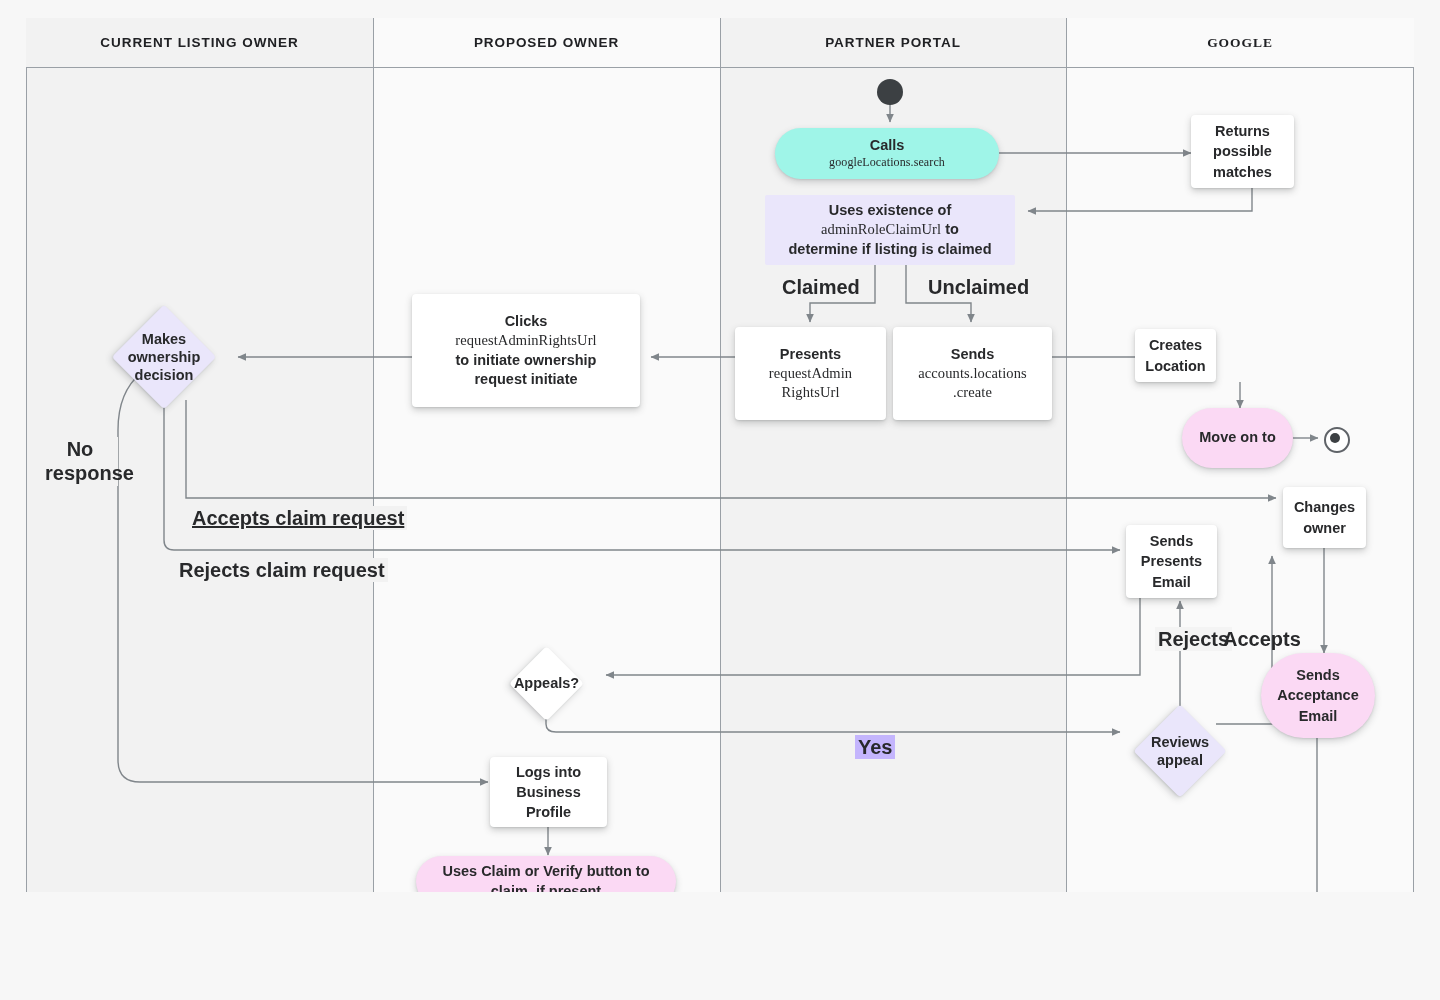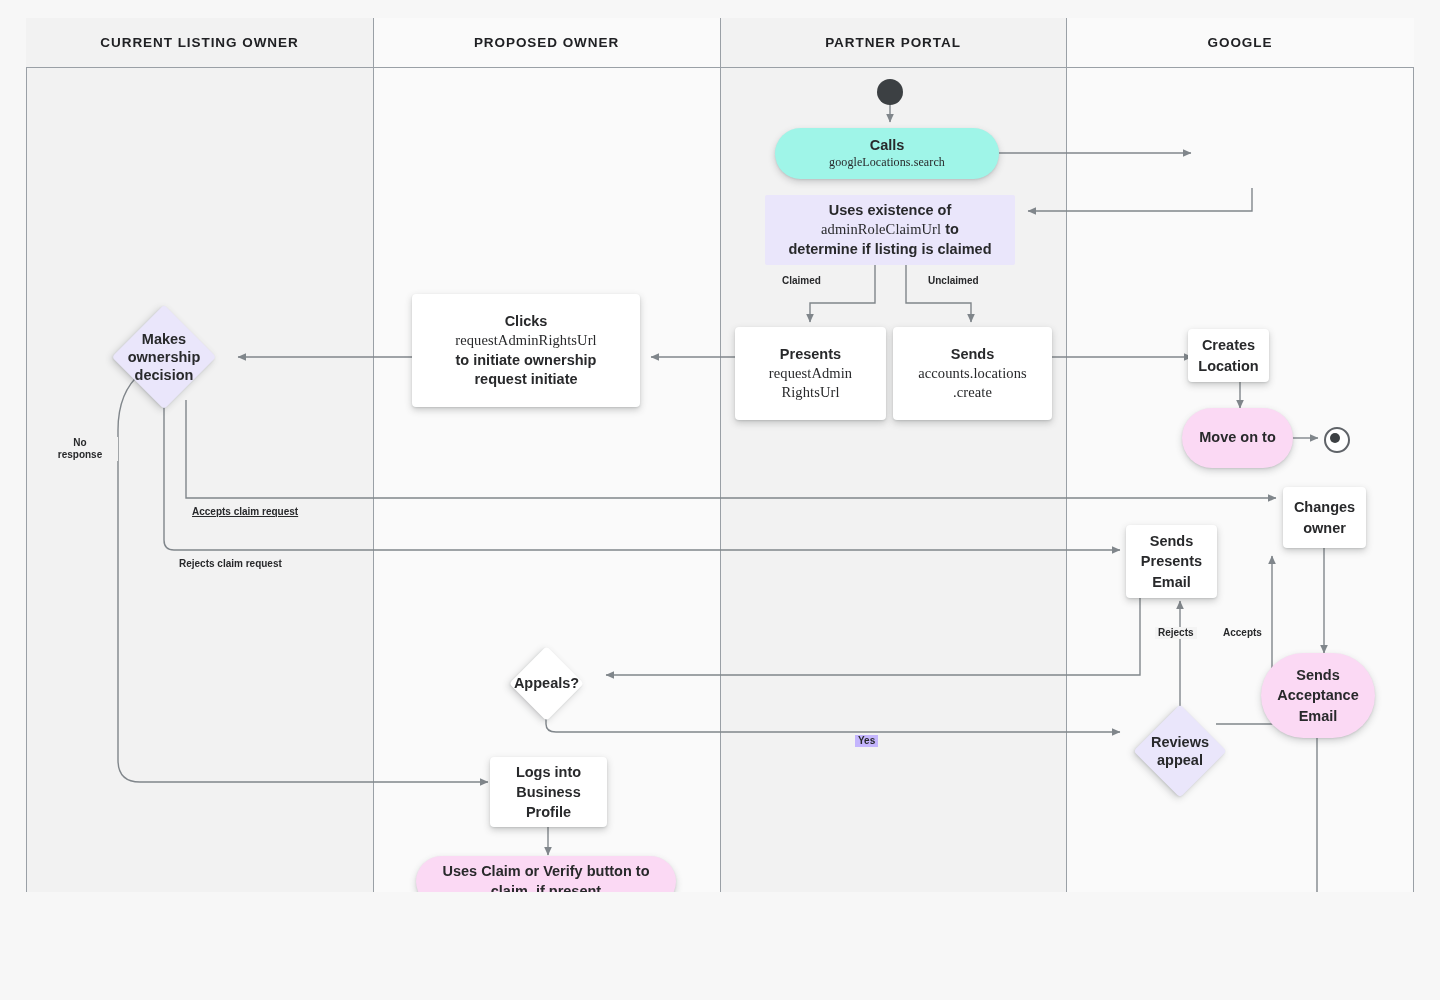--- a/index.html
+++ b/index.html
@@ -37,21 +37,21 @@
   .diamond>.dbg{position:absolute;left:0;top:0;width:100%;height:100%;
       transform:rotate(45deg);border-radius:4px;box-shadow:0 3px 7px rgba(60,64,67,.22),0 1px 2px rgba(60,64,67,.12);}
   .diamond>.dtx{position:relative;z-index:2;font-size:14.5px;font-weight:700;line-height:1.25;color:#28292b;}
 
   
   .startdot{position:absolute;width:26px;height:26px;border-radius:50%;background:#3c4043;}
   .enddot{position:absolute;width:22px;height:22px;border-radius:50%;border:2px solid #5f6368;background:#fff;}
   .enddot::after{content:"";position:absolute;left:4px;top:4px;width:10px;height:10px;border-radius:50%;background:#3c4043;}
 
   
-  .elabel{position:absolute;font-size:10px;font-weight:700;color:#28292b;white-space:nowrap;
+  .elabel{position:absolute;font-size:20px;font-weight:700;color:#28292b;white-space:nowrap;
           background:#f7f7f7;padding:0 3px;line-height:1.22;text-align:center;}
   .elabel.onalt{background:#f2f2f2;}
 </style>
 </head>
 <body>
 
 <div id="stage">
 
   <div class="lane-col alt" style="left:26px;width:347px;"></div>
   <div class="lane-col" style="left:373px;width:347px;background:#fafafa;"></div>
@@ -67,21 +67,21 @@
   <div class="lane-col alt" style="left:373px;top:18px;width:347px;height:50px;background:#fafafa;"></div>
   <div class="lane-col alt" style="left:1066px;top:18px;width:348px;height:50px;background:#fafafa;"></div>
   <div class="lane-div" style="left:373px;height:50px;"></div>
   <div class="lane-div" style="left:720px;height:50px;"></div>
   <div class="lane-div" style="left:1066px;height:50px;"></div>
   <div class="lane-head-row" style="background:transparent;"></div>
 
   <div class="lane-title" style="left:26px;width:347px;">CURRENT LISTING OWNER</div>
   <div class="lane-title" style="left:373px;width:347px;">PROPOSED OWNER</div>
   <div class="lane-title" style="left:720px;width:346px;">PARTNER PORTAL</div>
-  <div class="lane-title" style="left:1066px;width:348px;">GOOGLE</div>
+  <div class="lane-title" style="left:1066px;width:348px;font-family:Liberation Serif, serif;">GOOGLE</div>
 
   <svg id="edges" viewBox="0 0 1440 1000">
     <defs>
       <marker id="ah" markerWidth="9" markerHeight="9" refX="8.2" refY="4.5" orient="auto" markerUnits="userSpaceOnUse">
         <path d="M0,0.6 L8.6,4.5 L0,8.4 z" fill="#80868b"></path>
       </marker>
     </defs>
     <g fill="none" stroke="#80868b" stroke-width="1.4">
 
       <path d="M890,104 L890,122" marker-end="url(#ah)"></path>
@@ -129,20 +129,27 @@
 
   <div class="startdot" style="left:877px;top:79px;"></div>
 
   <div class="node stadium cyan" style="left:775px;top:128px;width:224px;height:51px;">
     <div class="inner">
       <div class="b">Calls</div>
       <div class="mono" style="font-size:12px;">googleLocations.search</div>
     </div>
   </div>
 
+  <div class="node rect" style="left:1191px;top:115px;width:103px;height:73px;">
+    <div class="inner b" style="line-height:1.4;">
+      <div>Returns</div>
+      <div>possible</div>
+      <div>matches</div>
+    </div>
+  </div>
 
   <div class="node plate lav" style="left:765px;top:195px;width:250px;height:70px;">
     <div class="inner">
       <div class="b">Uses existence of</div>
       <div><span class="mono">adminRoleClaimUrl</span><span class="b"> to</span></div>
       <div class="b">determine if listing is claimed</div>
     </div>
   </div>
 
   <div class="elabel onalt" style="left:779px;top:275px;">Claimed</div>
@@ -157,21 +164,21 @@
   </div>
 
   <div class="node rect" style="left:893px;top:327px;width:159px;height:93px;">
     <div class="inner">
       <div class="b">Sends</div>
       <div class="mono">accounts.locations</div>
       <div class="mono">.create</div>
     </div>
   </div>
 
-  <div class="node rect" style="left:1188px;top:329px;width:81px;height:53px;">
+  <div class="node rect" style="left:1135px;top:329px;width:81px;height:53px;">
     <div class="inner b" style="line-height:1.4;">
       <div>Creates</div>
       <div>Location</div>
     </div>
   </div>
 
   <div class="node stadium pink" style="left:1182px;top:408px;width:111px;height:60px;">
     <div class="inner b">Move on to</div>
   </div>
   <div class="enddot" style="left:1324px;top:427px;"></div>

